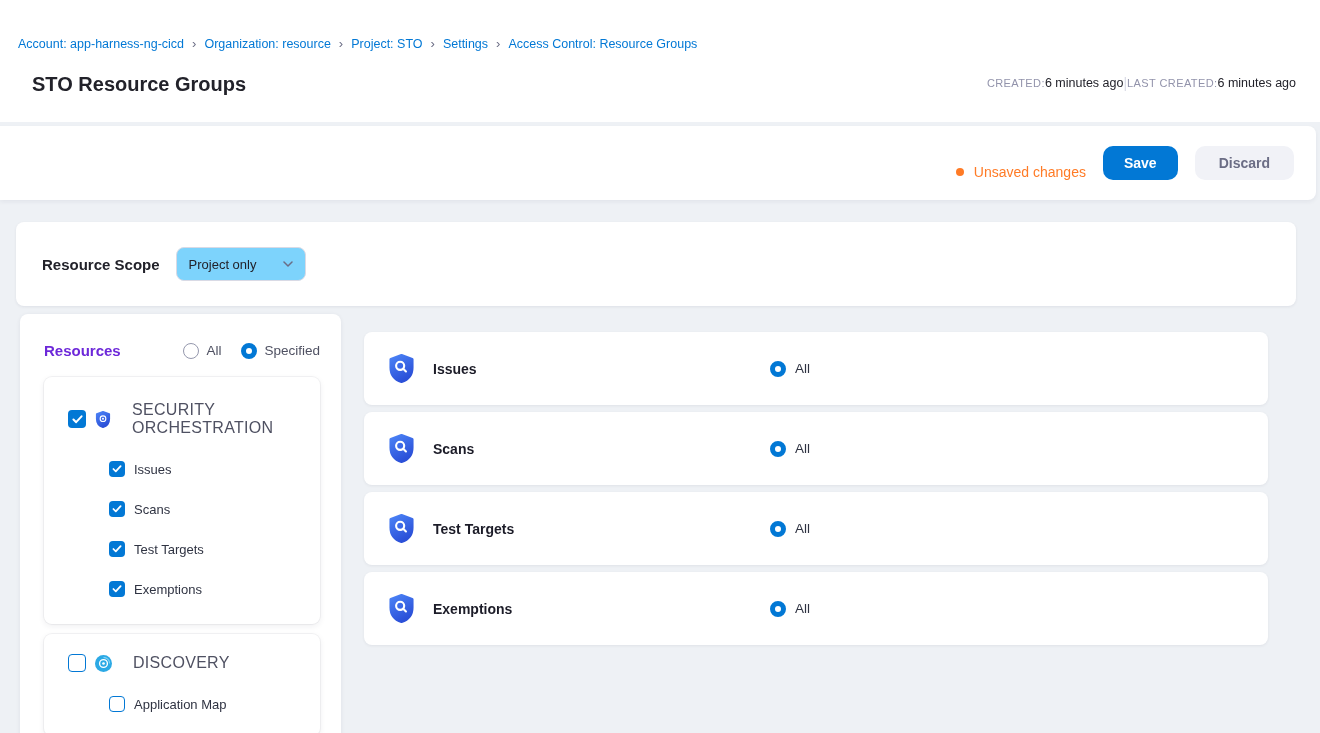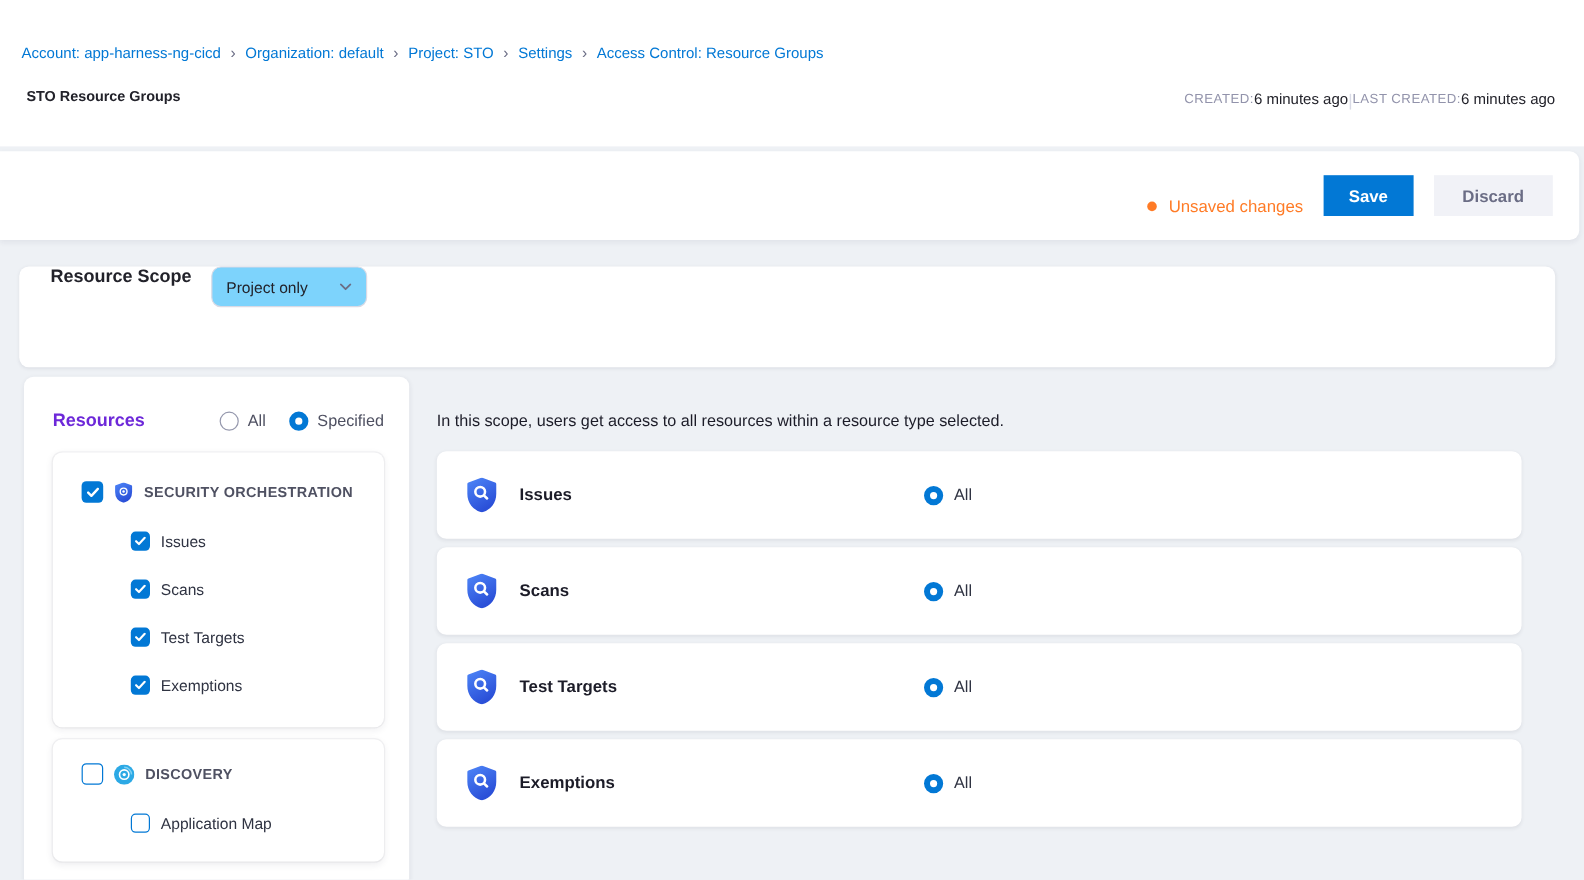--- a/index.html
+++ b/index.html
@@ -8,44 +8,44 @@
     font-family:"Liberation Sans", sans-serif;
     background:#eef1f5;
     color:#1c1c28;
   }
   
   .header { background:#fff; height:122px; padding:36px 24px 0 18px; }
   .breadcrumb { font-size:12.5px; display:flex; align-items:center; gap:8px; }
   .breadcrumb a { color:#0278D5; text-decoration:none; cursor:pointer; }
   .crumb-sep { color:#6b6d85; font-size:13px; }
   .header-row { display:flex; align-items:flex-start; justify-content:space-between; margin-top:22px; }
-  .page-title { font-size:12px; font-weight:700; color:#22222a; margin-left:4px; }
+  .page-title { font-size:20px; font-weight:700; color:#22222a; margin-left:14px; }
   .meta { display:flex; align-items:center; font-size:12.5px; margin-top:2px; }
   .meta-label { color:#9293ab; font-size:11px; letter-spacing:.4px; }
   .meta-value { color:#22222a; font-weight:500; }
   .meta-divider { color:#d9dae5; font-size:14px; }
   
   .toolbar {
     margin-top:4px; width:1316px; height:74px; background:#fff;
     border-radius:0 8px 8px 0;
     box-shadow:0 2px 4px rgba(40,41,61,.06);
     display:flex; align-items:center; padding:0 22px 0 18px;
   }
   .toolbar-desc { font-size:14.5px; color:#1c1c28; }
   .toolbar-right { margin-left:auto; display:flex; align-items:flex-end; gap:17px; }
   .unsaved { display:flex; align-items:center; gap:10px; color:#FF7B26; font-size:14px; }
   .unsaved-dot { width:8px; height:8px; border-radius:50%; background:#FF7B26; }
-  .btn { border:none; border-radius:0; font-family:inherit; font-size:14px; font-weight:700; cursor:pointer; padding:9px 21px; }
+  .btn { border:none; border-radius:10px; font-family:inherit; font-size:14px; font-weight:700; cursor:pointer; padding:9px 21px; }
   .btn-primary { background:#0278D5; color:#fff; }
   .btn-secondary { background:#f1f2f7; color:#6b6d85; padding:9px 24px; }
   
   .scope-card {
     margin:22px 24px 0 16px; height:84px; background:#fff; border-radius:8px;
     box-shadow:0 1px 3px rgba(40,41,61,.08);
-    display:flex; padding-left:26px;
+    display:flex; align-items:center; padding-left:26px;
   }
   .scope-label { font-size:15px; font-weight:700; color:#22222a; margin-right:16px; }
   .select {
     min-width:130px; height:34px; background:#7dd3fc; border:1px solid #d9dae5; border-radius:8px;
     display:flex; align-items:center; justify-content:space-between; padding:0 12px;
     font-size:13px; font-weight:500; color:#22222a; cursor:pointer;
   }
   
   .columns { display:flex; margin:8px 0 0 20px; align-items:flex-start; gap:23px; }
   .left-panel {
@@ -61,21 +61,21 @@
   .radio { width:16px; height:16px; border-radius:50%; background:#fff; flex:none; }
   .radio.on  { border:5px solid #0278D5; }
   .radio.off { border:1.6px solid #9598ad; }
   .group-card {
     margin-top:18px; background:#fff; border-radius:8px;
     box-shadow:0 0 0 1px rgba(40,41,61,.05), 0 2px 6px rgba(40,41,61,.08);
     padding:24px 16px 27px 24px;
   }
   .group-card.second { margin-top:10px; padding:20px 16px 24px 24px; }
   .group-row { display:flex; align-items:center; gap:9px; }
-  .group-label { font-size:12px; font-weight:700; color:#4f5162; letter-spacing:.3px; margin-left:0px; }
+  .group-label { font-size:16px; font-weight:400; color:#4f5162; letter-spacing:.3px; margin-left:12px; }
   .sub-row { display:flex; align-items:center; gap:9px; margin-left:41px; margin-top:24px; }
   .sub-label { font-size:13px; color:#2f3342; }
   .cb { border-radius:4px; flex:none; display:flex; align-items:center; justify-content:center; cursor:pointer; }
   .cb.big { width:18px; height:18px; }
   .cb.small { width:16px; height:16px; }
   .cb.checked { background:#0278D5; }
   .cb.unchecked { background:#fff; border:1.6px solid #0278D5; }
   
   .right-col { width:904px; }
   .scope-desc { margin-top:29px; font-size:13.5px; color:#1c1c28; }
@@ -94,21 +94,21 @@
   .discovery-icon { width:17px; height:17px; flex:none; }
   .chev { width:10px; height:6px; margin-left:14px; }
 </style>
 </head>
 <body>
 
 <div class="header">
   <div class="breadcrumb">
     <a>Account: app-harness-ng-cicd</a>
     <span class="crumb-sep">›</span>
-    <a>Organization: default</a>
+    <a>Organization: resource</a>
     <span class="crumb-sep">›</span>
     <a>Project: STO</a>
     <span class="crumb-sep">›</span>
     <a>Settings</a>
     <span class="crumb-sep">›</span>
     <a>Access Control: Resource Groups</a>
   </div>
   <div class="header-row">
     <div class="page-title">STO Resource Groups</div>
     <div class="meta">
@@ -225,21 +225,20 @@
         <span class="group-label">DISCOVERY</span>
       </div>
       <div class="sub-row">
         <span class="cb small unchecked"></span>
         <span class="sub-label">Application Map</span>
       </div>
     </div>
   </div>
 
   <div class="right-col">
-    <div class="scope-desc">In this scope, users get access to all resources within a resource type selected.</div>
 
     <div class="resource-row first">
       <svg class="shield-icon-lg" viewBox="0 0 28 30">
         <path d="M14 1.5 L25 5.5 V14 C25 21.5 20.5 26.6 14 28.5 C7.5 26.6 3 21.5 3 14 V5.5 Z" fill="url(#sg)" stroke="url(#sg)" stroke-width="3" stroke-linejoin="round"></path>
         <circle cx="12.6" cy="12.2" r="4.2" fill="none" stroke="#fff" stroke-width="2.2"></circle>
         <line x1="15.8" y1="15.3" x2="18.6" y2="18" stroke="#fff" stroke-width="2.2" stroke-linecap="round"></line>
       </svg>
       <div class="row-label-wrap"><span class="row-label">Issues</span></div>
       <div class="row-access">
         <span class="radio on"></span>

